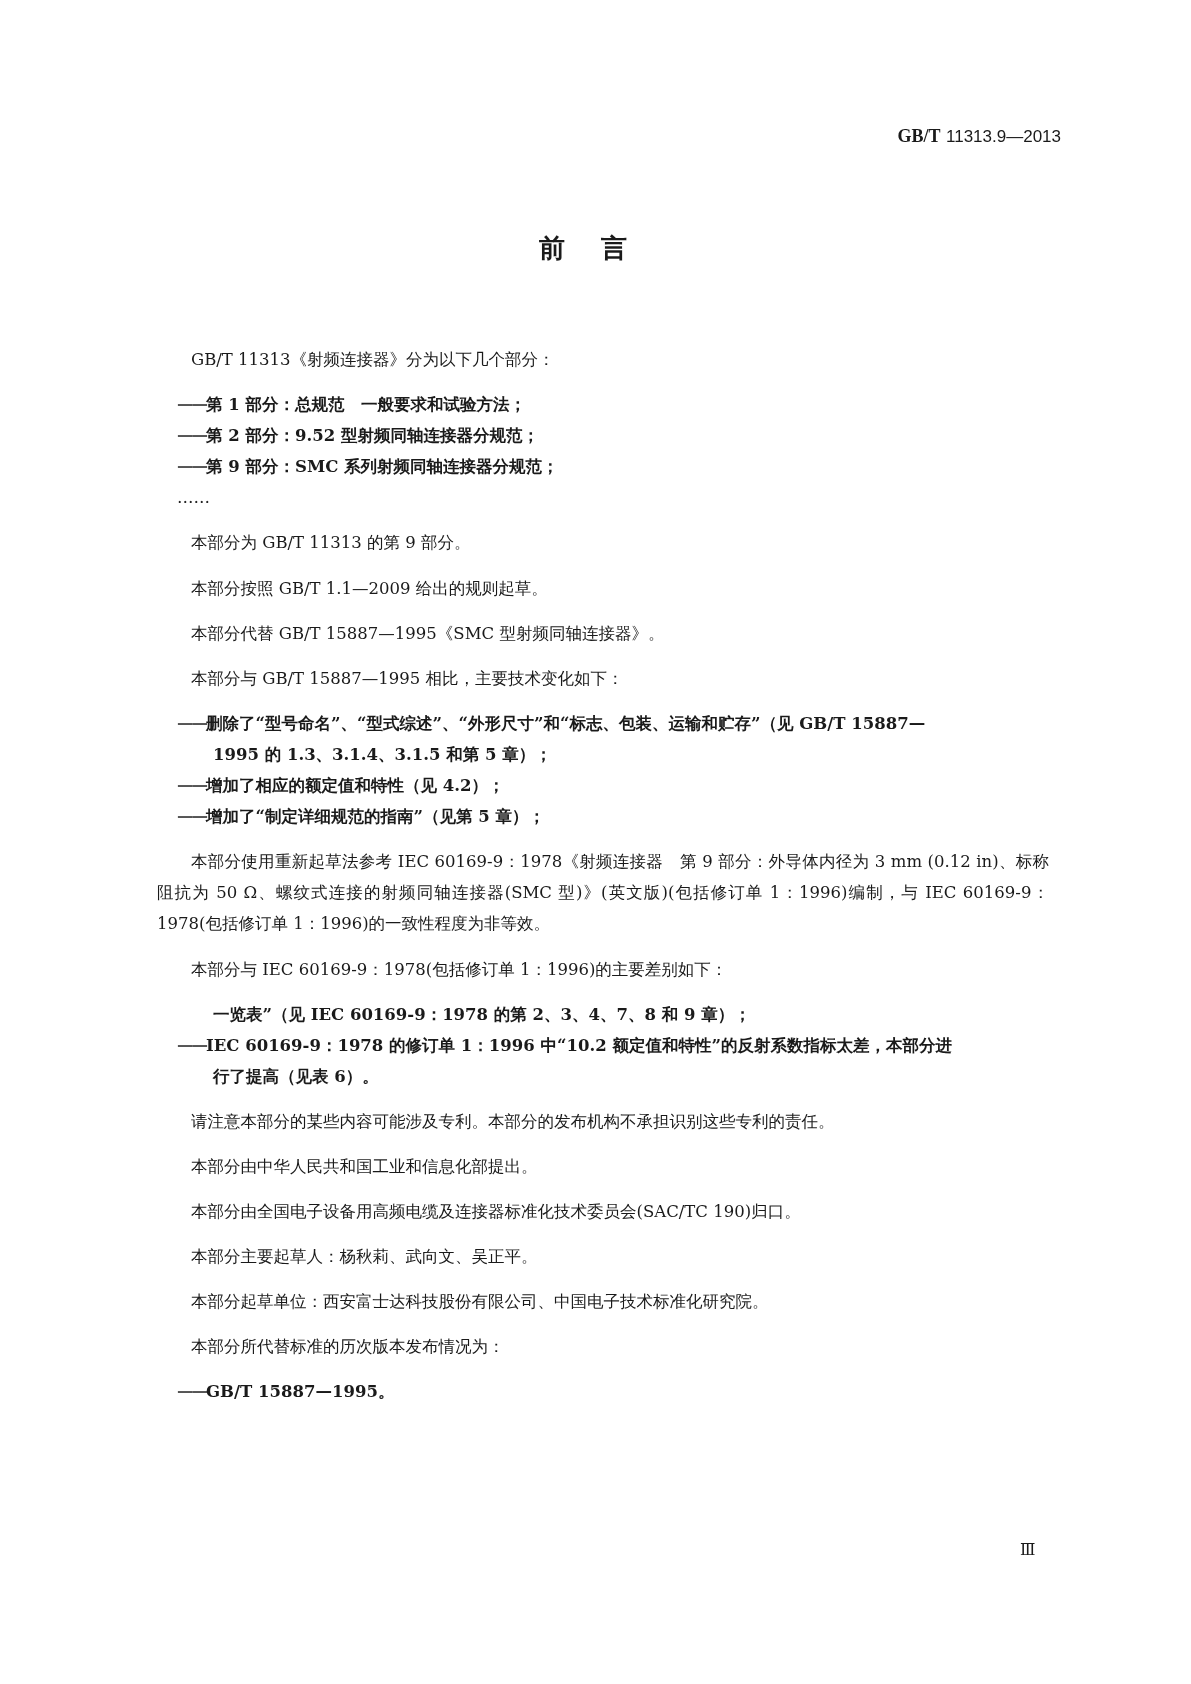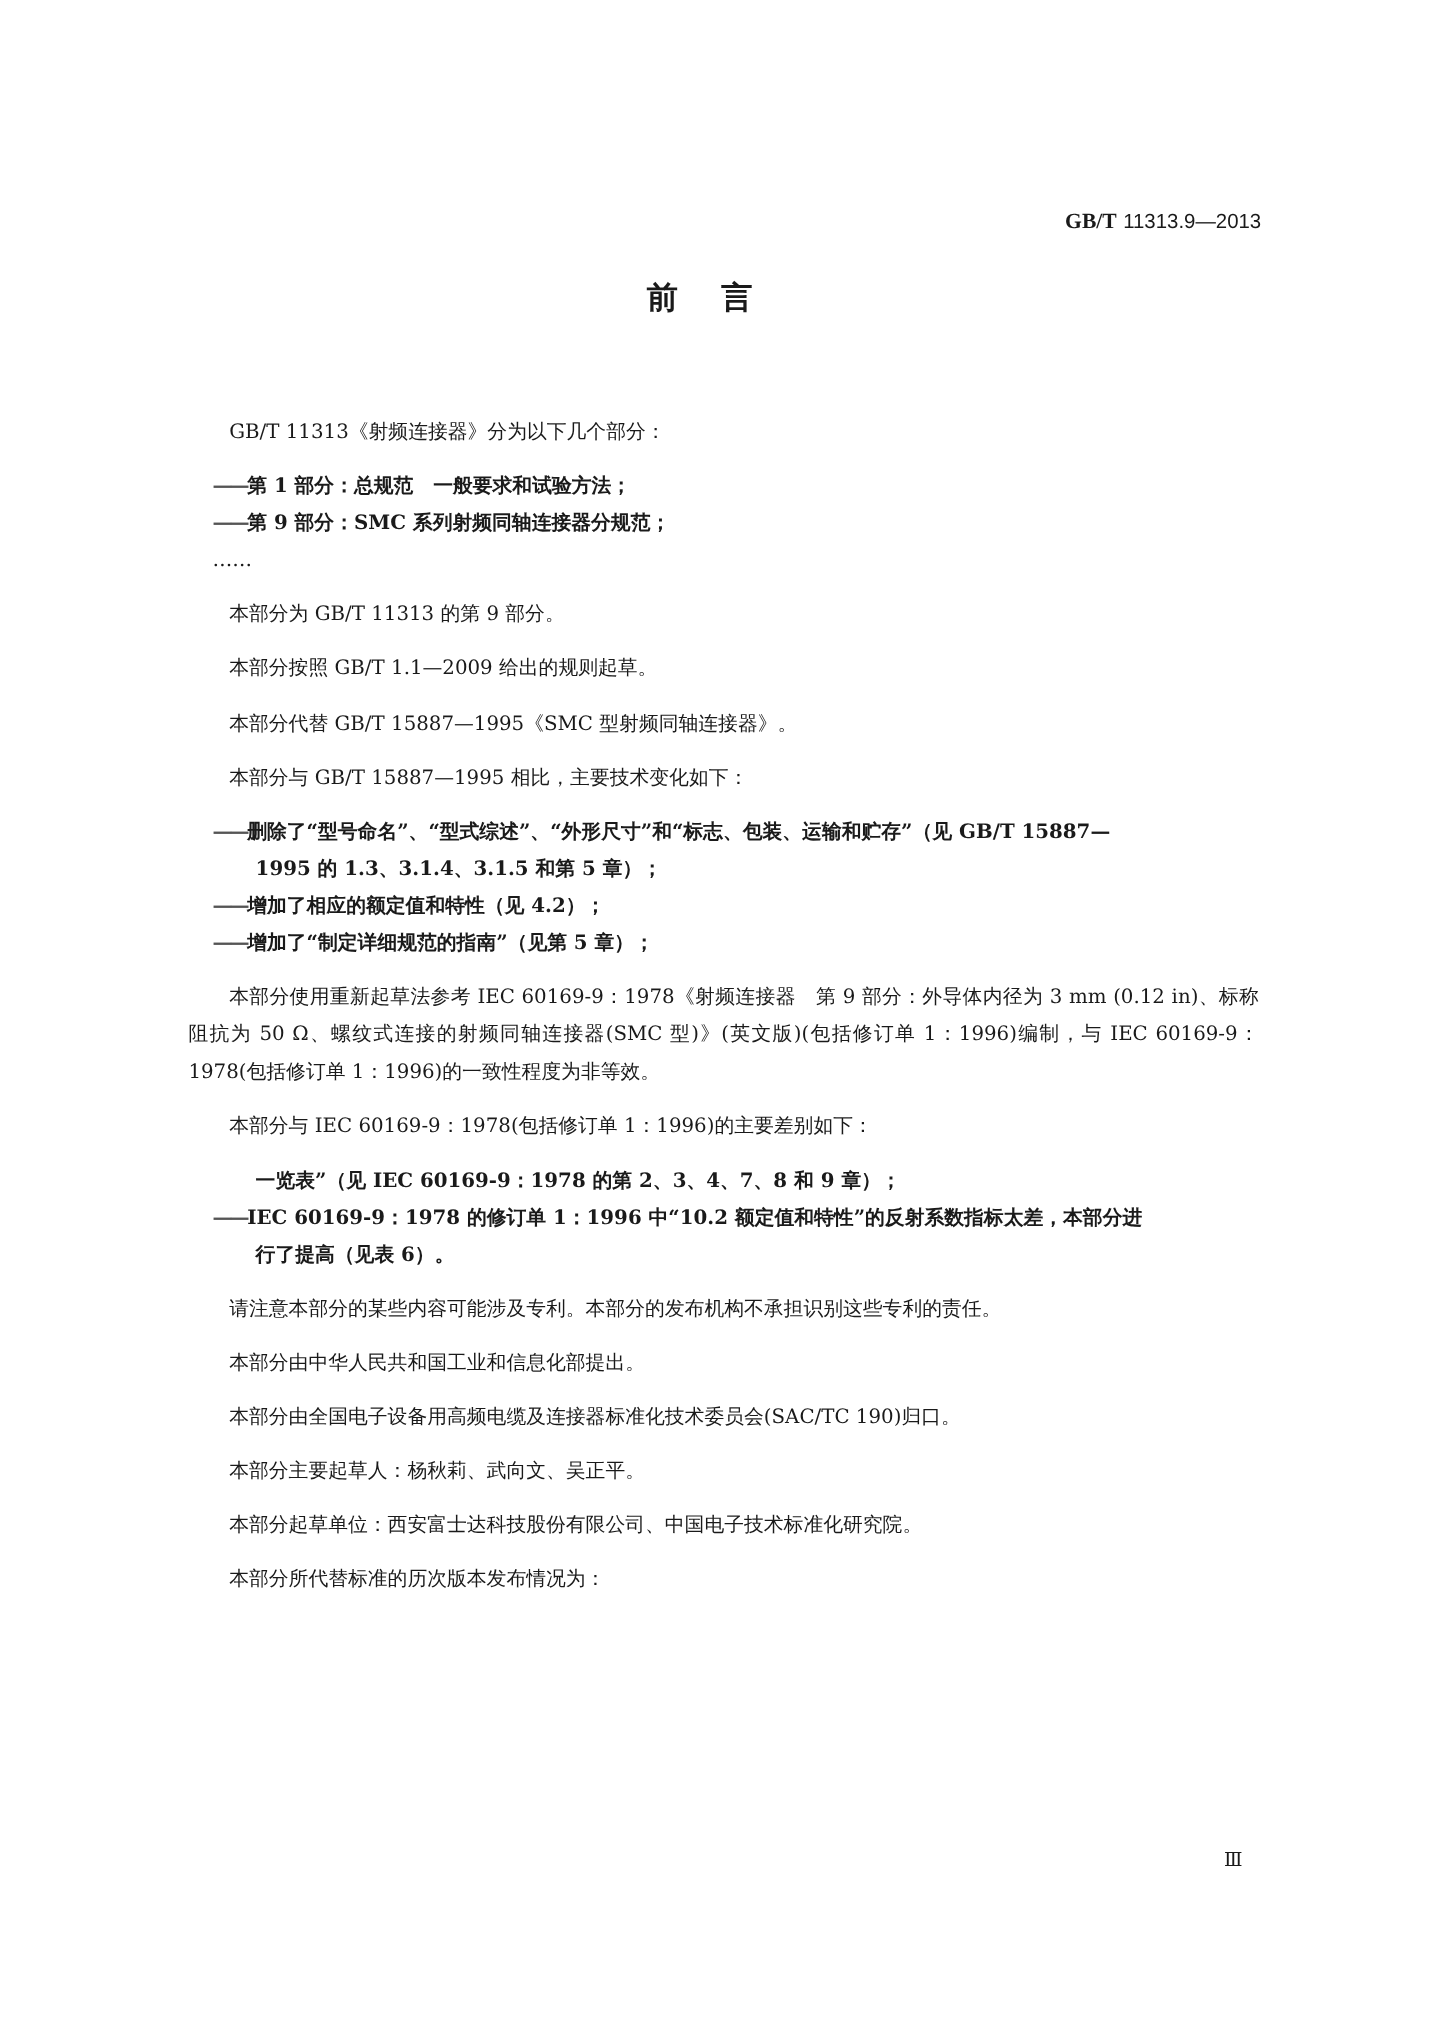--- a/index.html
+++ b/index.html
@@ -1,18 +1,18 @@
 <!DOCTYPE html>
 <html><head>
 <meta charset="utf-8">
 <style>
   html, body { margin: 0; padding: 0; background: #ffffff; }
   body { width: 1191px; height: 1684px; position: relative; overflow: hidden;
          font-family: "DejaVu Serif", "Liberation Serif", serif; color: #1a1a1a; }
-  .header { position: absolute; top: 126px; right: 140px; font-size: 17px; margin-top: 48px; }
+  .header { position: absolute; top: 126px; right: 130px; font-size: 17px; }
   .header .gb { font-weight: bold; font-family: "Liberation Serif", serif; font-size: 18px; }
   .header .num { font-family: "Liberation Sans", sans-serif; }
   .title { position: absolute; top: 231px; left: 0; width: 1166px; text-align: center;
            font-family: "DejaVu Sans", sans-serif; font-weight: bold; font-size: 26px; letter-spacing: 36px; padding-left: 36px; box-sizing: border-box; }
   .body { position: absolute; top: 330px; left: 143px; width: 920px; font-size: 16.5px; line-height: 31.1px; }
   .p { text-indent: 34px; margin: 14px; text-align: justify; text-align-last: left; }
   .dash { margin: 0; padding-left: 34px; font-weight: bold; }
   .dash .line { display: block; text-indent: 0; }
   .dash .cont { display: block; padding-left: 36px; }
   .dash-mark { letter-spacing: -2px; color: #555; }
@@ -26,20 +26,23 @@
   <span class="gb">GB/T</span>
   <span class="num">11313.9—2013</span>
 </div>
 
 <div class="title">前言</div>
 
 <div class="body" id="body">
     <p class="p">GB/T 11313《射频连接器》分为以下几个部分：</p>
     <div class="dash">
       <span class="line"><span class="dash-mark">——</span><span>第 1 部分：总规范　一般要求和试验方法；</span></span>
+    </div>
+    <div class="dash">
+      <span class="line"><span class="dash-mark">——</span><span>第 2 部分：9.52 型射频同轴连接器分规范；</span></span>
     </div>
     <div class="dash">
       <span class="line"><span class="dash-mark">——</span><span>第 9 部分：SMC 系列射频同轴连接器分规范；</span></span>
     </div>
     <p class="plain">……</p>
     <p class="p">本部分为 GB/T 11313 的第 9 部分。</p>
     <p class="p">本部分按照 GB/T 1.1—2009 给出的规则起草。</p>
     <p class="p">本部分代替 GB/T 15887—1995《SMC 型射频同轴连接器》。</p>
     <p class="p">本部分与 GB/T 15887—1995 相比，主要技术变化如下：</p>
     <div class="dash">
@@ -60,15 +63,18 @@
     <div class="dash">
       <span class="line"><span class="dash-mark">——</span><span>IEC 60169-9：1978 的修订单 1：1996 中“10.2 额定值和特性”的反射系数指标太差，本部分进</span></span>
       <span class="cont"><span>行了提高（见表 6）。</span></span>
     </div>
     <p class="p">请注意本部分的某些内容可能涉及专利。本部分的发布机构不承担识别这些专利的责任。</p>
     <p class="p">本部分由中华人民共和国工业和信息化部提出。</p>
     <p class="p">本部分由全国电子设备用高频电缆及连接器标准化技术委员会(SAC/TC 190)归口。</p>
     <p class="p">本部分主要起草人：杨秋莉、武向文、吴正平。</p>
     <p class="p">本部分起草单位：西安富士达科技股份有限公司、中国电子技术标准化研究院。</p>
     <p class="p">本部分所代替标准的历次版本发布情况为：</p>
+    <div class="dash">
+      <span class="line"><span class="dash-mark">——</span><span>GB/T 15887—1995。</span></span>
+    </div>
   </div>
 
 <div class="pageno">Ⅲ</div>
 
 </body></html>

